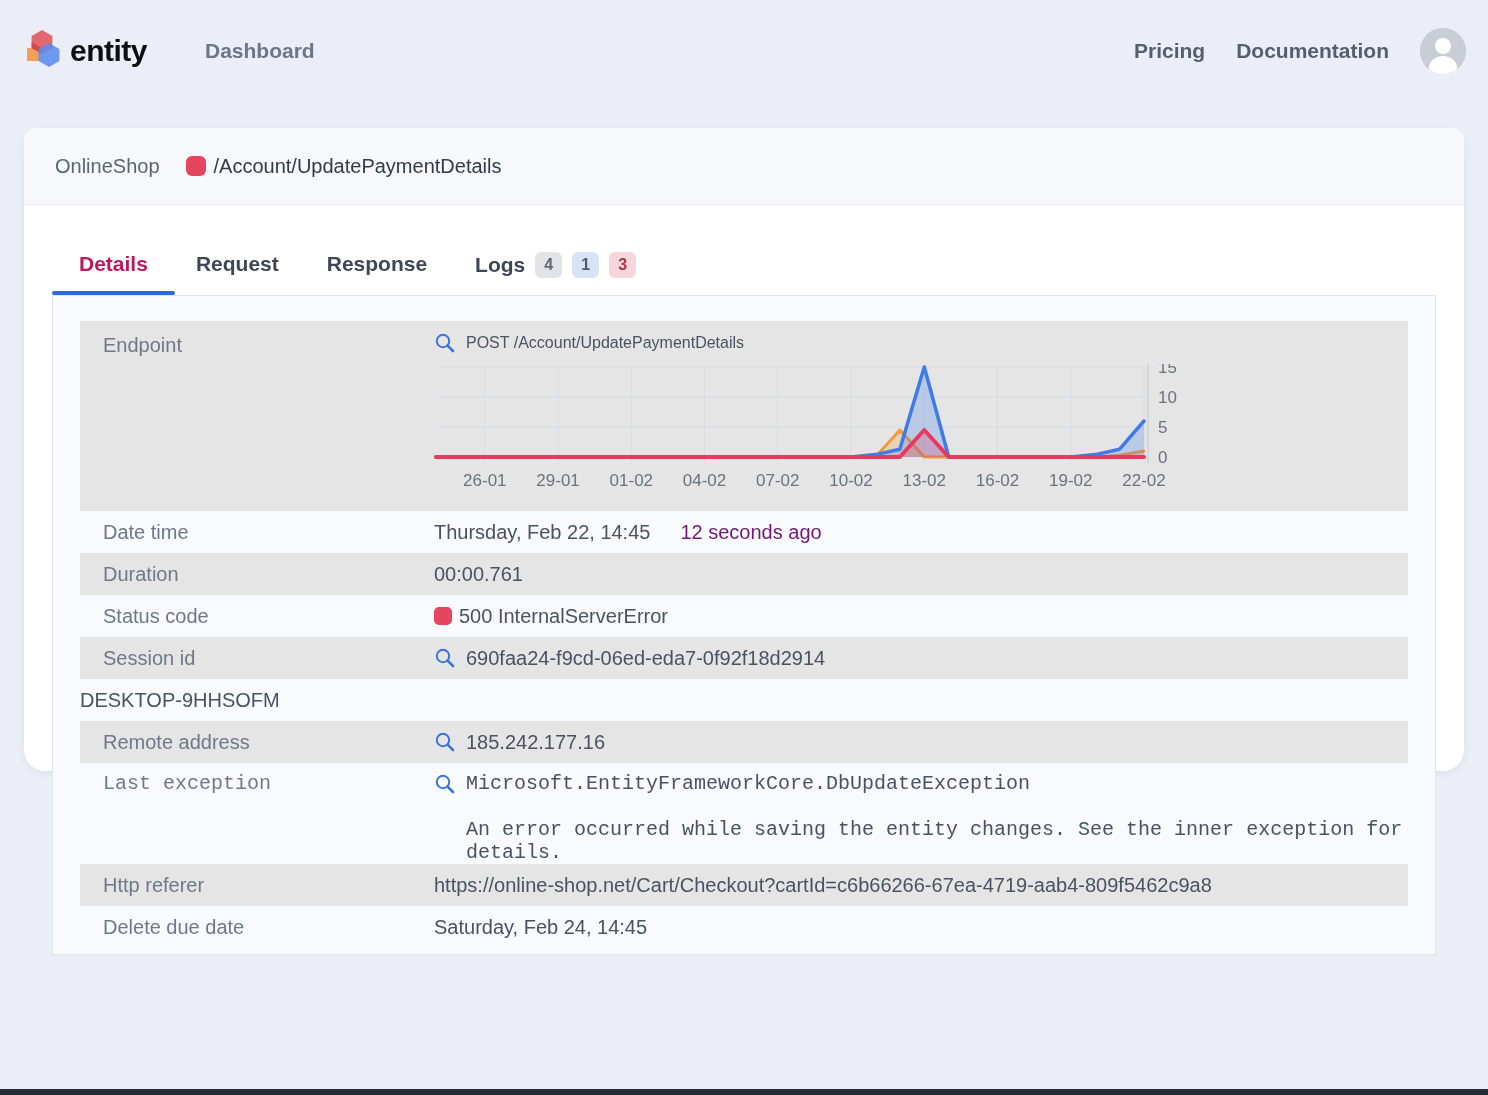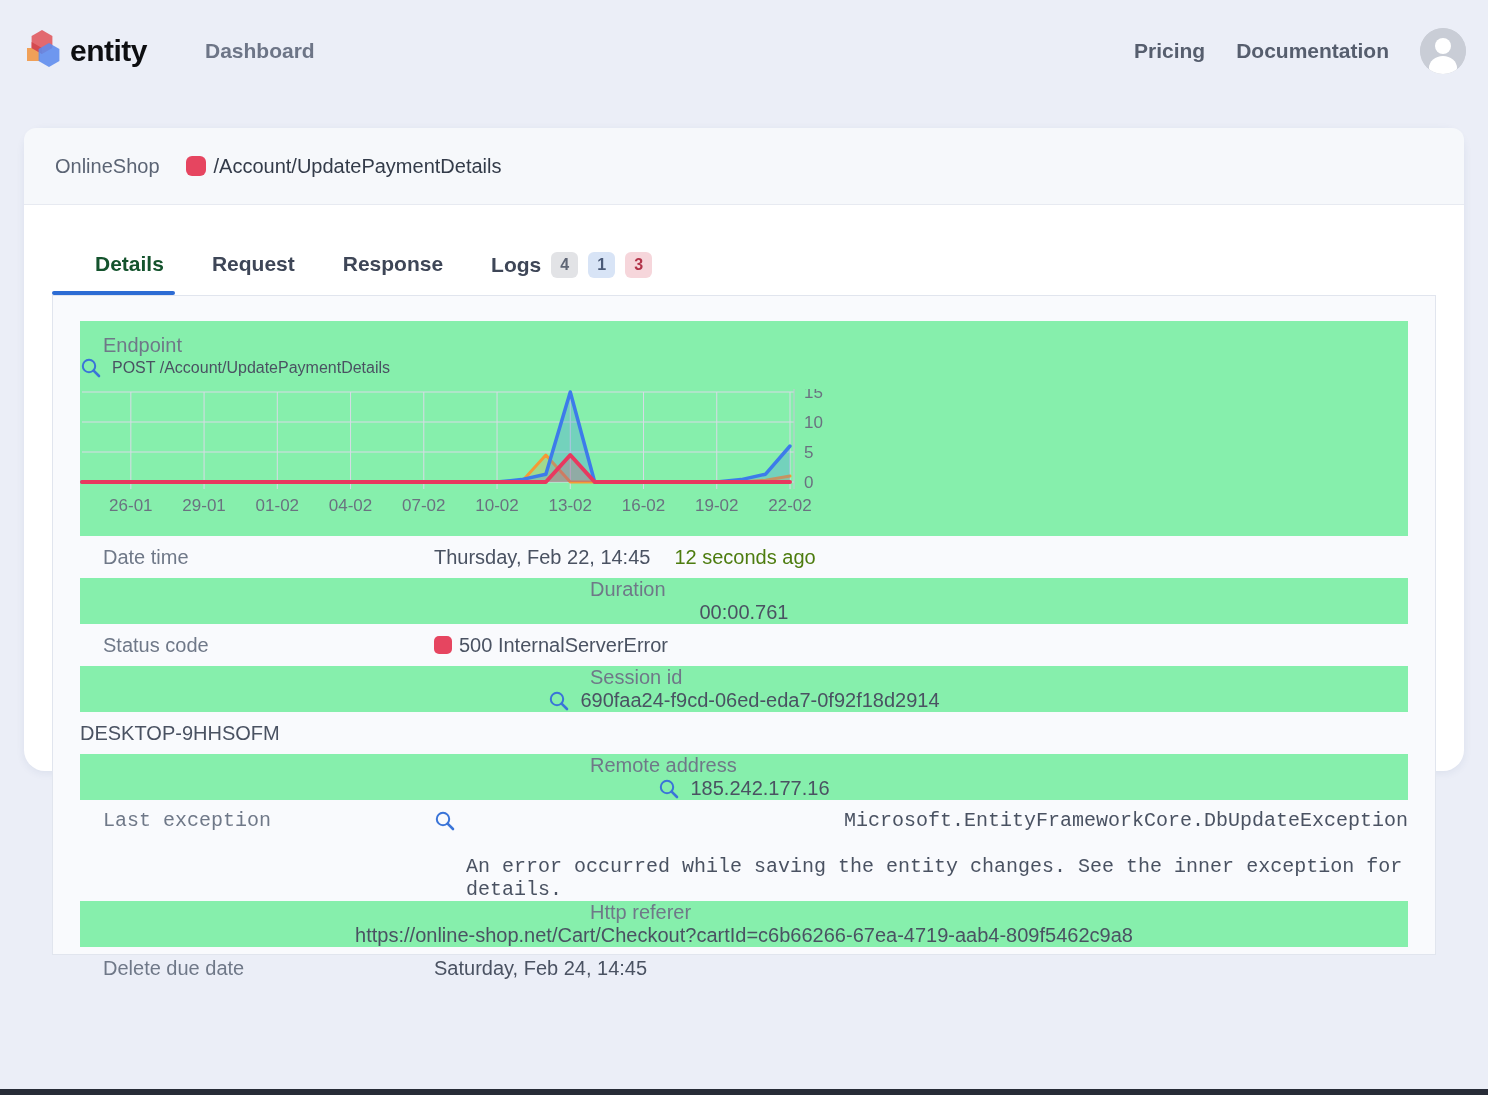--- a/index.html
+++ b/index.html
@@ -23,47 +23,47 @@
           background:#ffffff; border-radius:21px; box-shadow:0 2px 8px rgba(40,60,120,0.08); }
   .card-header { height:77px; background:#f6f8fb; border-bottom:1px solid #e7eaf1;
                  border-radius:12px 12px 0 0; display:flex; align-items:center; padding-left:31px;
                  font-size:20px; }
   .app-name { color:#5b6474; }
   .hdr-square { width:20px; height:20px; border-radius:6px; background:#e64560; margin-left:26px; margin-right:8px; }
   .endpoint-path { color:#333b49; }
   
   .tabs { position:absolute; left:55px; top:124px; display:flex; gap:48px; font-size:21px; font-weight:700; }
   .tab { color:#3e4657; cursor:pointer; }
-  .tab.active { color:#14532d;margin-left:16px; }
+  .tab.active { color:#be185d; }
   .tab-logs { display:flex; align-items:center; }
   .badge { display:inline-flex; align-items:center; justify-content:center; min-width:27px; height:26px;
            padding:0 7px; border-radius:6px; font-size:16px; font-weight:700; margin-left:10px; }
   .badge-gray { background:#e2e3e6; color:#5f6675; }
   .badge-blue { background:#d8e4f6; color:#4a5a77; }
   .badge-red  { background:#f6d6db; color:#b23349; }
   .tab-underline { position:absolute; left:28px; top:163px; width:123px; height:4px; background:#2d6cd4; border-radius:2px; }
   
   .panel { position:absolute; left:28px; top:167px; width:1384px; height:660px;
            background:#f9fafd; border:1px solid #e1e5ee; padding:25px 27px; }
   .row { display:flex; align-items:center; min-height:42px; font-size:20px; }
-  .row.shaded { background:#86efac;flex-direction:column; }
+  .row.shaded { background:#e5e5e5; }
   .row .label { width:354px; padding-left:23px; color:#6f7888; flex-shrink:0; }
   .row .value { flex:1; color:#4a5262; display:flex; align-items:center; }
   .mag { width:22px; height:22px; margin-right:10px; flex-shrink:0; cursor:pointer; }
   .row-endpoint { align-items:flex-start; padding-top:11px; padding-bottom:12px; }
   .row-endpoint .label { padding-top:2px; }
   .ep-value-block { flex:1; }
   .ep-line { display:flex; align-items:center; font-size:16px; color:#4a5262; }
   .chart-wrap { margin-top:10px; }
   .tick { font-family:"Liberation Sans", sans-serif; font-size:17px; fill:#6a7280; }
-  .rel-time { margin-left:24px; color:#4d7c0f; }
+  .rel-time { margin-left:30px; color:#701a75; }
   .status-square { width:18px; height:18px; border-radius:5px; background:#e64560; margin-right:7px; flex-shrink:0; }
   .row-exception { align-items:flex-start; min-height:74px; padding-top:9px;font-family:Liberation Mono, monospace; }
   .exc-block { flex:1; }
-  .exc-line1 { display:flex; align-items:center;justify-content:space-between; }
+  .exc-line1 { display:flex; align-items:center; }
   .exc-msg { margin-left:32px; margin-top:23px; color:#4a5262; }
   
   .footer { position:absolute; left:0; bottom:0; width:1488px; height:6px; background:#272c37; }
 </style>
 </head>
 <body>
 
 <div class="topnav">
   <div class="brand">
     <span>

